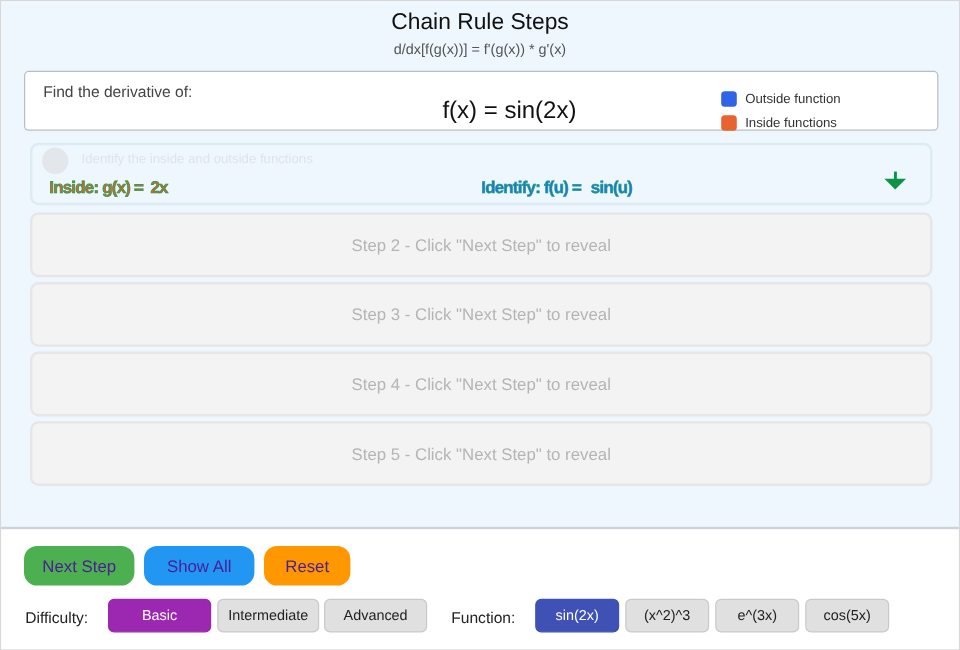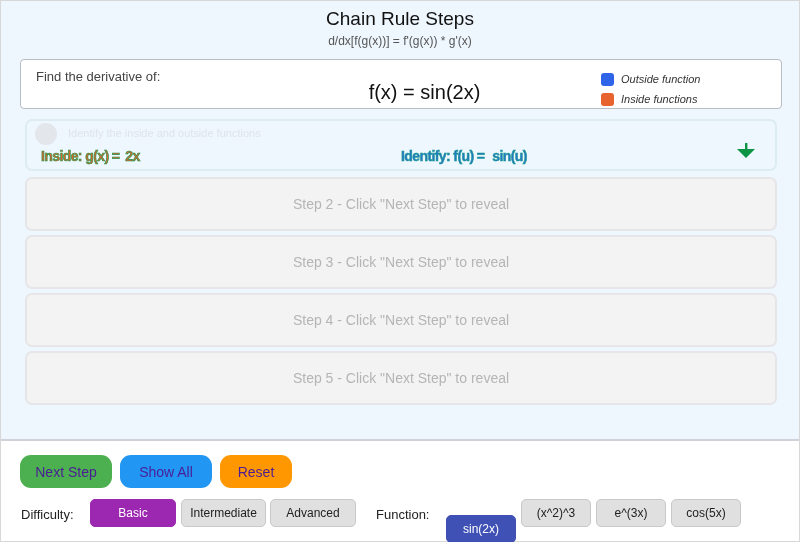--- a/index.html
+++ b/index.html
@@ -31,21 +31,21 @@
     background: #fff; border: 1px solid #b9bec4; border-radius: 4px;
   }
   .problem .prompt {
     position: absolute; left: 15px; top: 9px; font-size: 13px; color: #444;
   }
   .problem .expr {
     position: absolute; left: 0; width: 100%; top: 21px;
     text-align: center; font-size: 20px; color: #111; padding-left: 47px;
   }
   .legend { position: absolute; left: 580px; top: 9px; }
-  .legend-item { display: flex; align-items: center; height: 20px; font-size: 11px; color: #333; font-style: italic; }
+  .legend-item { display: flex; align-items: flex-end; height: 20px; font-size: 11px; color: #333; }
   .legend-swatch { width: 13px; height: 13px; border-radius: 3px; margin-right: 7px; }
 
   .step1 {
     position: absolute; left: 24px; top: 118px; width: 752px; height: 52px;
     background: #eef6fe; border: 2px solid #dcecf2; border-radius: 7px;
   }
   .step1 .num {
     position: absolute; left: 8px; top: 2px; width: 22px; height: 22px;
     border-radius: 50%; background: #e3e7ec;
   }
@@ -80,21 +80,21 @@
   .btn-next { left: 19px; top: 12px; width: 92px; height: 33px; background: #4caf50; }
   .btn-show { left: 119px; top: 12px; width: 92px; height: 33px; background: #2196f3; }
   .btn-reset { left: 219px; top: 12px; width: 72px; height: 33px; background: #ff9800; }
   .label { position: absolute; font-size: 13px; color: #222; }
   .opt {
     position: absolute; top: 56px; height: 28px; border-radius: 5px;
     font-family: "Liberation Sans", sans-serif; font-size: 12px; cursor: pointer;
     background: #e0e0e0; border: 1px solid #c9c9c9; color: #222;
   }
   .opt.active-diff { background: #9c27b0; color: #fff; border-color: #9c27b0; }
-  .opt.active-func { background: #3f51b5; color: #fff; border-color: #3f51b5; margin-top: 16px; }
+  .opt.active-func { background: #3f51b5; color: #fff; border-color: #3f51b5; }
 </style>
 </head>
 <body>
 
 <div class="app">
   <div class="main">
     <div class="title">Chain Rule Steps</div>
     <div class="subtitle">d/dx[f(g(x))] = f'(g(x)) * g'(x)</div>
 
     <div class="problem">

